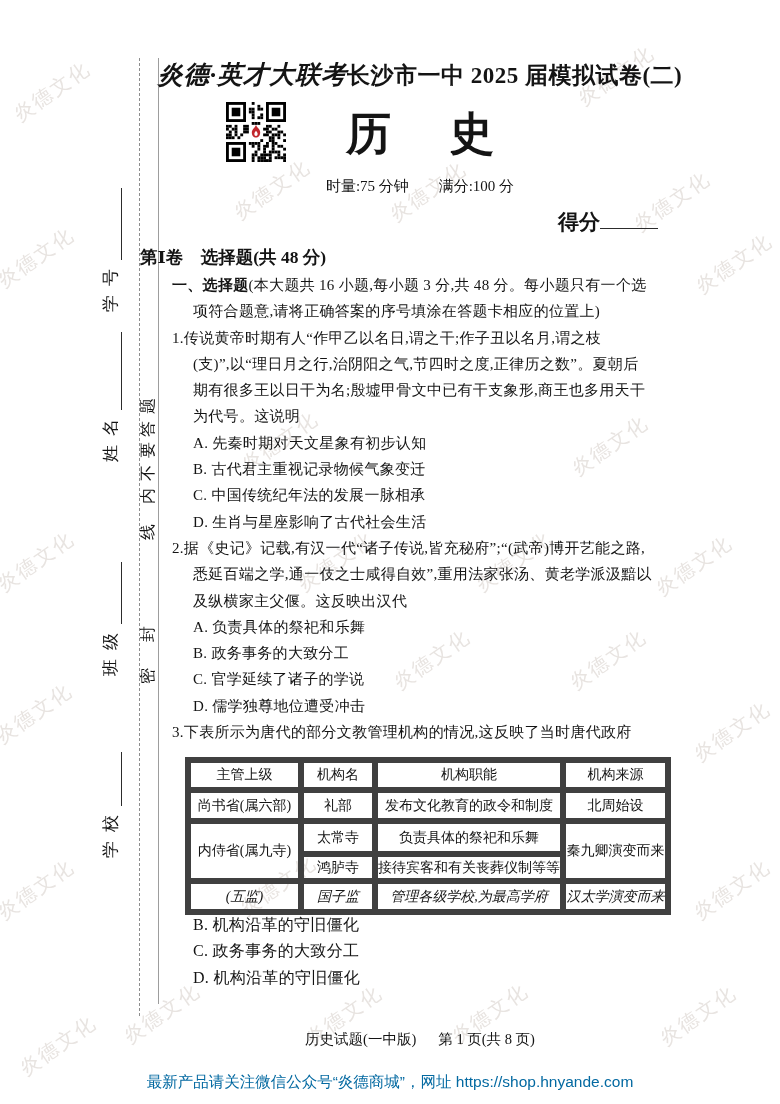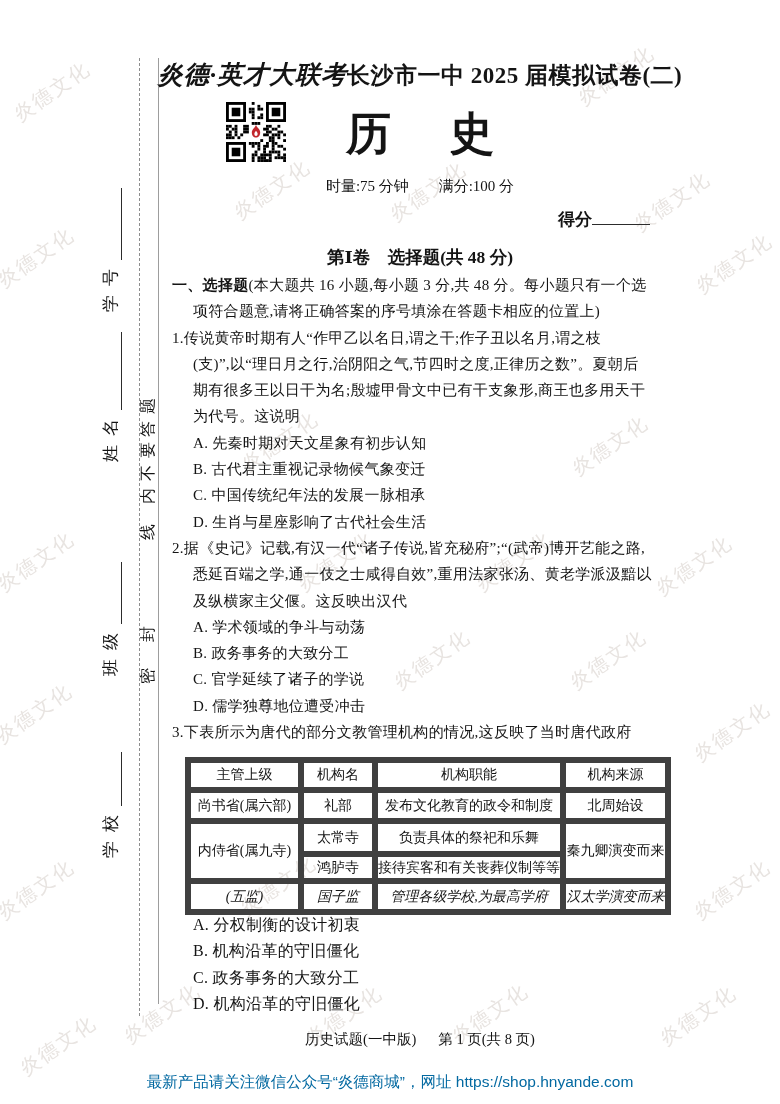--- a/index.html
+++ b/index.html
@@ -42,26 +42,26 @@
   .flame{position:absolute;left:25px;top:23px;width:14px;height:14px;background:#fff;
          display:flex;align-items:center;justify-content:center;}
   .subject{position:absolute;left:140px;top:104px;width:560px;text-align:center;
            font-size:45px;font-weight:bold;z-index:4;white-space:nowrap;}
   .subject .gap{display:inline-block;width:58px;}
   .meta{position:absolute;left:140px;top:177px;width:560px;text-align:center;
         font-size:15px;z-index:4;}
   .meta span{margin:0 13px;}
   .score-box{position:absolute;left:558px;top:208px;z-index:4;
              font-family:"Liberation Sans","DejaVu Sans",sans-serif;
-             font-weight:bold;font-size:17px;}
+             font-weight:bold;font-size:21px;}
   .score-underline{display:inline-block;width:58px;height:15px;
                    border-bottom:1px solid #2c2c2c;}
 
   
-  .part-title{position:absolute;left:140px;top:245px;width:560px;text-align:center;
+  .part-title{position:absolute;left:140px;top:245px;width:560px;
               font-weight:bold;font-size:17.5px;z-index:4;}
   .flow{position:absolute;left:172px;top:272px;width:505px;font-size:15px;
         line-height:26.3px;z-index:4;letter-spacing:.3px;}
   .line{height:26.3px;white-space:nowrap;}
   .cont{padding-left:21px;}
   .bold{font-weight:bold;}
 
   
   .org-table{position:absolute;left:185px;top:757px;z-index:4;border-collapse:collapse;
              table-layout:fixed;width:480px;}
@@ -310,21 +310,21 @@
     <div class="line cont">期有很多王以日干为名;殷墟甲骨文中已有干支象形,商王也多用天干</div>
     <div class="line cont">为代号。这说明</div>
     <div class="line cont">A. 先秦时期对天文星象有初步认知</div>
     <div class="line cont">B. 古代君主重视记录物候气象变迁</div>
     <div class="line cont">C. 中国传统纪年法的发展一脉相承</div>
     <div class="line cont">D. 生肖与星座影响了古代社会生活</div>
 
     <div class="line">2.据《史记》记载,有汉一代“诸子传说,皆充秘府”;“(武帝)博开艺能之路,</div>
     <div class="line cont">悉延百端之学,通一伎之士咸得自效”,重用法家张汤、黄老学派汲黯以</div>
     <div class="line cont">及纵横家主父偃。这反映出汉代</div>
-    <div class="line cont">A. 学术领域的争斗与动荡</div>
+    <div class="line cont">A. 负责具体的祭祀和乐舞</div>
     <div class="line cont">B. 政务事务的大致分工</div>
     <div class="line cont">C. 官学延续了诸子的学说</div>
     <div class="line cont">D. 儒学独尊地位遭受冲击</div>
 
     <div class="line">3.下表所示为唐代的部分文教管理机构的情况,这反映了当时唐代政府</div>
   </div>
 
   <table class="org-table">
     <colgroup>
         <col style="width:113px">
@@ -358,21 +358,20 @@
     <tr class="r4">
       <td>(五监)</td>
       <td>国子监</td>
       <td>管理各级学校,为最高学府</td>
       <td>汉太学演变而来</td>
     </tr>
   </tbody>
     </table>
 
   <div class="q3opts">
-    <div class="line">A. 分权制衡的设计初衷</div>
     <div class="line">B. 机构沿革的守旧僵化</div>
     <div class="line">C. 政务事务的大致分工</div>
     <div class="line">D. 机构沿革的守旧僵化</div>
   </div>
 
   <div class="page-footer">
     <span>历史试题(一中版)</span><span class="sep"></span><span>第 1 页(共 8 页)</span>
   </div>
 
   <div class="banner">最新产品请关注微信公众号“炎德商城”，网址 https://shop.hnyande.com</div>

